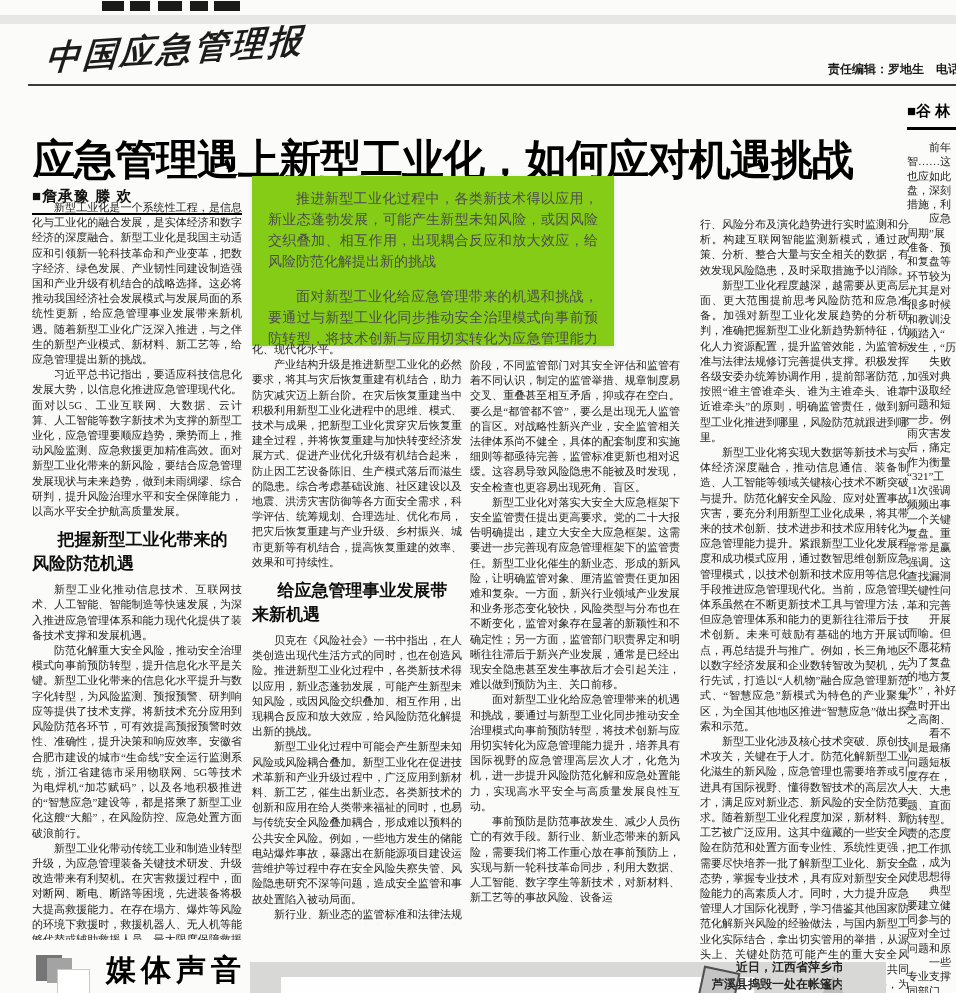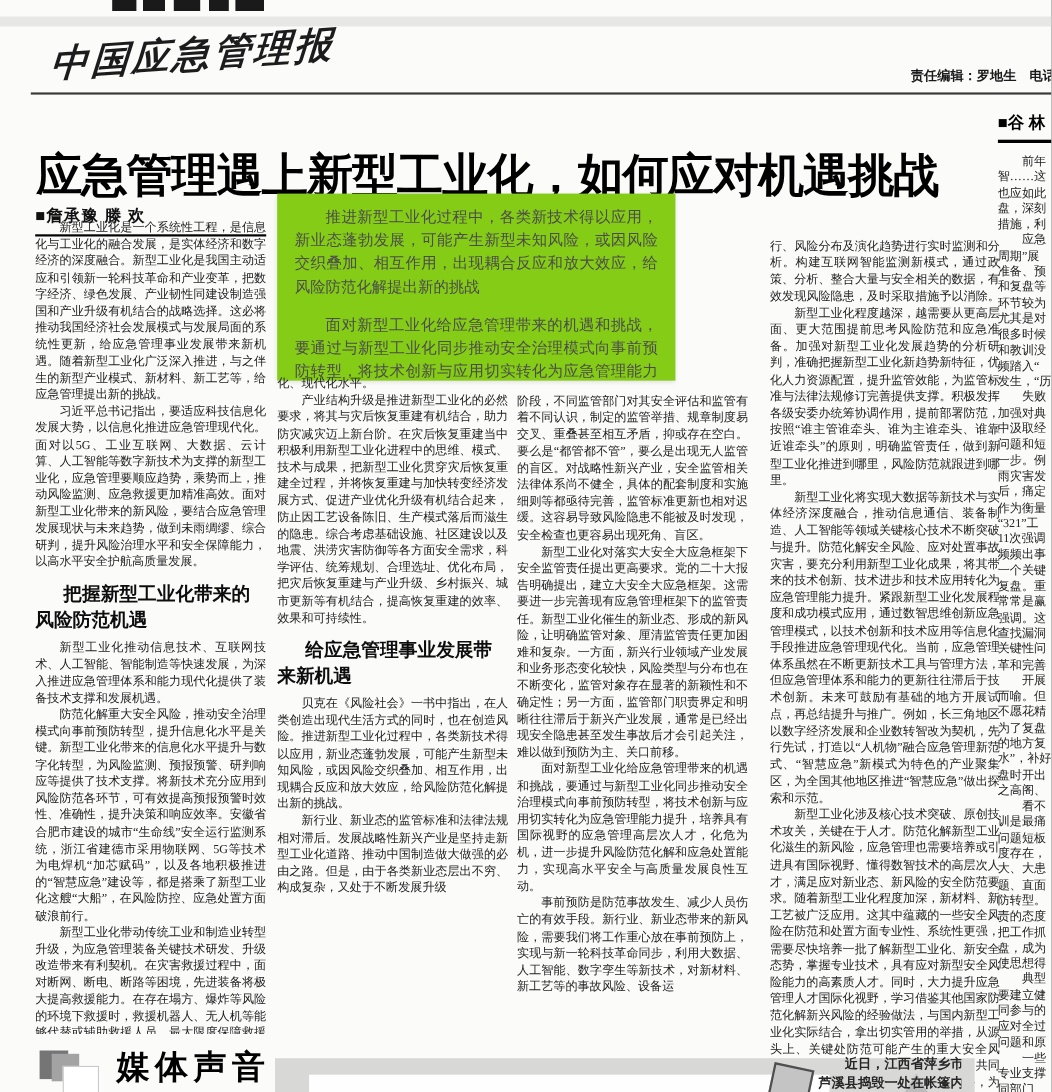--- a/index.html
+++ b/index.html
@@ -80,21 +80,21 @@
   .media-gray{position:absolute;left:250px;top:962px;width:636px;height:31px;background:#d8d8d7;}
   .media-white{position:absolute;left:281px;top:977px;width:473px;height:16px;background:#fefefe;}
   .shape-square{
     position:absolute;left:700px;top:969px;width:33px;height:33px;
     background:#c4c4c4;border:2px solid #4f4f4f;transform:rotate(12deg);
   }
   .shape-triangle{
     position:absolute;left:818px;top:976px;width:30px;height:24px;background:#bdbdbd;
     clip-path:polygon(50% 0,100% 100%,0 100%);
   }
-  .media-caption{position:absolute;left:744px;top:959px;width:130px;height:34px;overflow:hidden;}
+  .media-caption{position:absolute;left:712px;top:959px;width:130px;height:34px;overflow:hidden;}
   .cap-line{font-size:12px;line-height:16.5px;font-weight:bold;color:#262626;white-space:nowrap;}
   .cap-line.indent{text-indent:2em;}
 </style>
 </head>
 <body>
 
 <div class="page">
 
   <div class="top-fragment">
     <svg width="150" height="13" viewBox="0 0 150 13">
@@ -125,20 +125,21 @@
       <h3 class="col-heading">把握新型工业化带来的风险防范机遇</h3>
       <p class="para">新型工业化推动信息技术、互联网技术、人工智能、智能制造等快速发展，为深入推进应急管理体系和能力现代化提供了装备技术支撑和发展机遇。</p>
       <p class="para">防范化解重大安全风险，推动安全治理模式向事前预防转型，提升信息化水平是关键。新型工业化带来的信息化水平提升与数字化转型，为风险监测、预报预警、研判响应等提供了技术支撑。将新技术充分应用到风险防范各环节，可有效提高预报预警时效性、准确性，提升决策和响应效率。安徽省合肥市建设的城市“生命线”安全运行监测系统，浙江省建德市采用物联网、5G等技术为电焊机“加芯赋码”，以及各地积极推进的“智慧应急”建设等，都是搭乘了新型工业化这艘“大船”，在风险防控、应急处置方面破浪前行。</p>
       <p class="para">新型工业化带动传统工业和制造业转型升级，为应急管理装备关键技术研发、升级改造带来有利契机。在灾害救援过程中，面对断网、断电、断路等困境，先进装备将极大提高救援能力。在存在塌方、爆炸等风险的环境下救援时，救援机器人、无人机等能够代替或辅助救援人员，最大限度保障救援人员安全，提高救援处置和保障能力。要乘着新型工业化的“东风”，加大装备研发力度，进一步健全应急管理科技创新体系，加大关键技术攻关和先进装备研发力度，不断提升装备智能</p>
     </div>
   <div id="col2" class="col">
       <p class="para cont">化、现代化水平。</p>
       <p class="para">产业结构升级是推进新型工业化的必然要求，将其与灾后恢复重建有机结合，助力防灾减灾迈上新台阶。在灾后恢复重建当中积极利用新型工业化进程中的思维、模式、技术与成果，把新型工业化贯穿灾后恢复重建全过程，并将恢复重建与加快转变经济发展方式、促进产业优化升级有机结合起来，防止因工艺设备陈旧、生产模式落后而滋生的隐患。综合考虑基础设施、社区建设以及地震、洪涝灾害防御等各方面安全需求，科学评估、统筹规划、合理选址、优化布局，把灾后恢复重建与产业升级、乡村振兴、城市更新等有机结合，提高恢复重建的效率、效果和可持续性。</p>
       <h3 class="col-heading">给应急管理事业发展带来新机遇</h3>
       <p class="para">贝克在《风险社会》一书中指出，在人类创造出现代生活方式的同时，也在创造风险。推进新型工业化过程中，各类新技术得以应用，新业态蓬勃发展，可能产生新型未知风险，或因风险交织叠加、相互作用，出现耦合反应和放大效应，给风险防范化解提出新的挑战。</p>
+      <p class="para">新型工业化过程中可能会产生新型未知风险或风险耦合叠加。新型工业化在促进技术革新和产业升级过程中，广泛应用到新材料、新工艺，催生出新业态。各类新技术的创新和应用在给人类带来福祉的同时，也易与传统安全风险叠加耦合，形成难以预料的公共安全风险。例如，一些地方发生的储能电站爆炸事故，暴露出在新能源项目建设运营维护等过程中存在安全风险失察失管、风险隐患研究不深等问题，造成安全监管和事故处置陷入被动局面。</p>
       <p class="para">新行业、新业态的监管标准和法律法规相对滞后。发展战略性新兴产业是坚持走新型工业化道路、推动中国制造做大做强的必由之路。但是，由于各类新业态层出不穷、构成复杂，又处于不断发展升级</p>
     </div>
   <div id="col3" class="col">
       <p class="para cont">阶段，不同监管部门对其安全评估和监管有着不同认识，制定的监管举措、规章制度易交叉、重叠甚至相互矛盾，抑或存在空白。要么是“都管都不管”，要么是出现无人监管的盲区。对战略性新兴产业，安全监管相关法律体系尚不健全，具体的配套制度和实施细则等都亟待完善，监管标准更新也相对迟缓。这容易导致风险隐患不能被及时发现，安全检查也更容易出现死角、盲区。</p>
       <p class="para">新型工业化对落实大安全大应急框架下安全监管责任提出更高要求。党的二十大报告明确提出，建立大安全大应急框架。这需要进一步完善现有应急管理框架下的监管责任。新型工业化催生的新业态、形成的新风险，让明确监管对象、厘清监管责任更加困难和复杂。一方面，新兴行业领域产业发展和业务形态变化较快，风险类型与分布也在不断变化，监管对象存在显著的新颖性和不确定性；另一方面，监管部门职责界定和明晰往往滞后于新兴产业发展，通常是已经出现安全隐患甚至发生事故后才会引起关注，难以做到预防为主、关口前移。</p>
       <p class="para">面对新型工业化给应急管理带来的机遇和挑战，要通过与新型工业化同步推动安全治理模式向事前预防转型，将技术创新与应用切实转化为应急管理能力提升，培养具有国际视野的应急管理高层次人才，化危为机，进一步提升风险防范化解和应急处置能力，实现高水平安全与高质量发展良性互动。</p>
       <p class="para">事前预防是防范事故发生、减少人员伤亡的有效手段。新行业、新业态带来的新风险，需要我们将工作重心放在事前预防上，实现与新一轮科技革命同步，利用大数据、人工智能、数字孪生等新技术，对新材料、新工艺等的事故风险、设备运</p>
     </div>
   <div id="col4" class="col">
       <p class="para cont">行、风险分布及演化趋势进行实时监测和分析。构建互联网智能监测新模式，通过政策、分析、整合大量与安全相关的数据，有效发现风险隐患，及时采取措施予以消除。</p>

